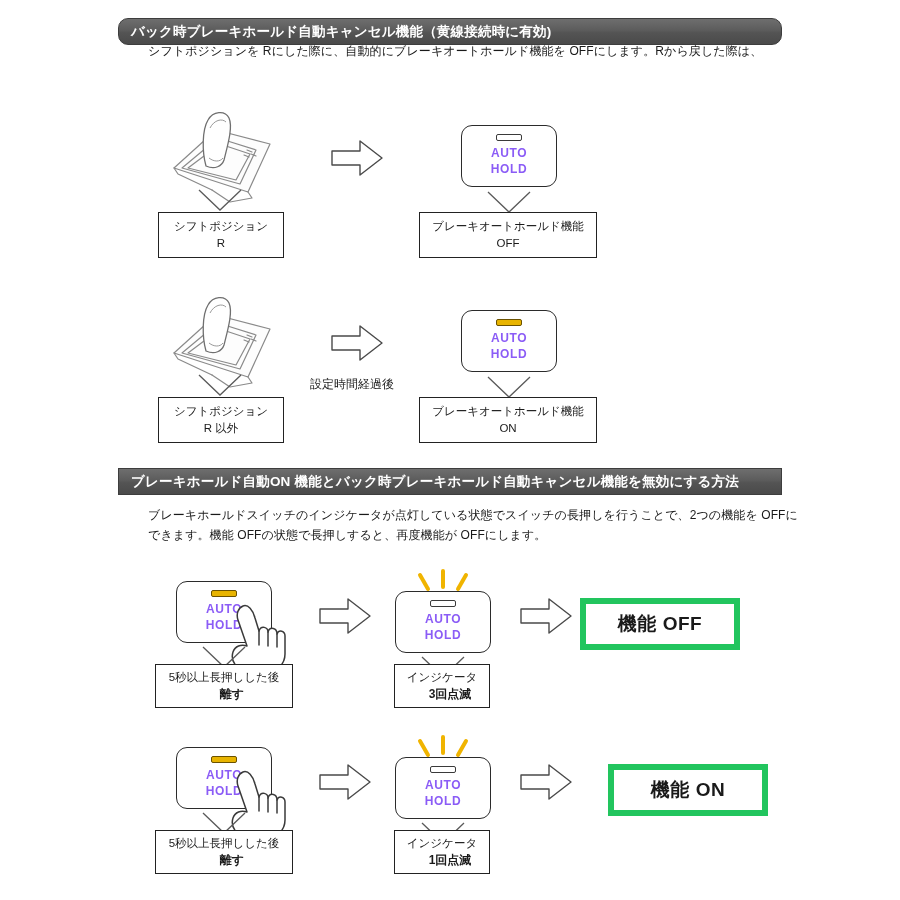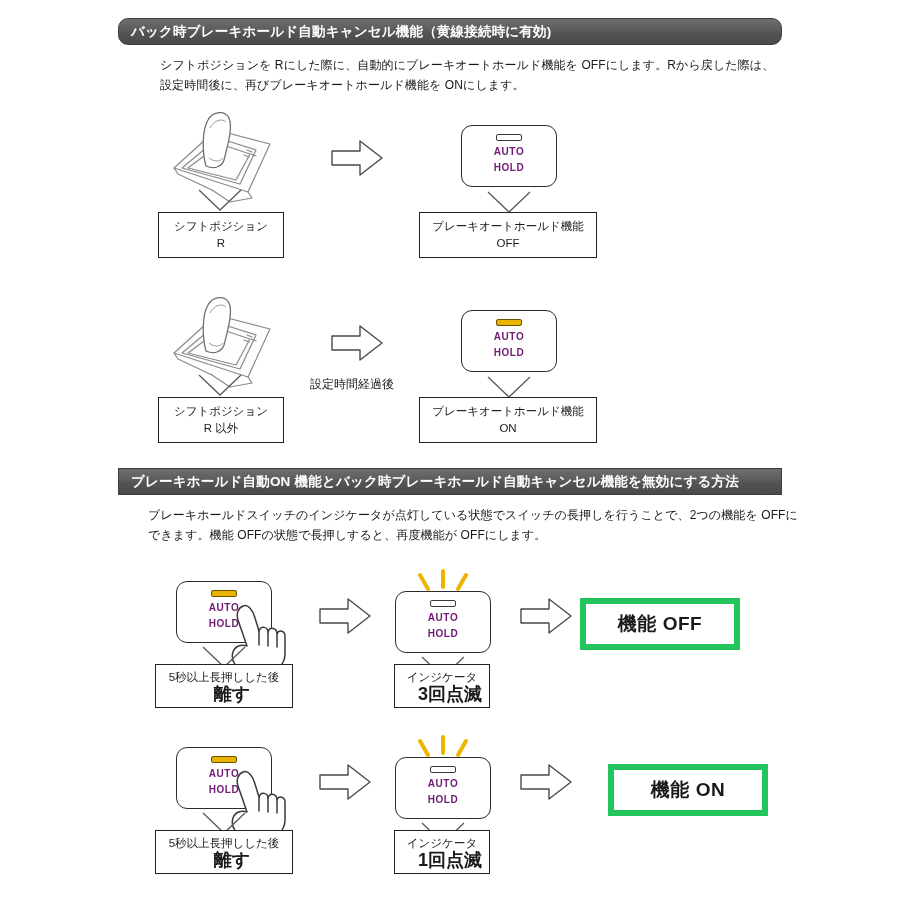--- a/index.html
+++ b/index.html
@@ -66,21 +66,21 @@
   .cbox .l1 {
     font-size: 11.5px;
     line-height: 17px;
     white-space: nowrap;
   }
   .cbox .l2 {
     font-size: 11.5px;
     line-height: 17px;
     white-space: nowrap;
   }
-  .cbox.bold-2 .l2 { font-weight: bold; font-size: 18px; padding-left: 16px; }
+  .cbox.bold-2 .l2 { font-weight: bold; font-size: 12px; padding-left: 16px; }
 
   
   .rbox {
     position: absolute;
     border: 6px solid #22c55e;
     background: #ffffff;
     box-sizing: border-box;
     display: flex;
     align-items: center;
     justify-content: center;
@@ -119,24 +119,24 @@
     background: #ffffff;
   }
   .sw.lit .ind {
     background: #e8b400;
     border-color: #6b5200;
   }
   .sw .t1, .sw .t2 {
     position: absolute;
     left: 0; right: 0;
     text-align: center;
-    font-size: 10px;
+    font-size: 12px;
     font-weight: bold;
     letter-spacing: 0.6px;
-    color: #701a75;
+    color: #8b5cf6;
   }
   .sw .t1 { top: 20px; }
   .sw .t2 { top: 36px; }
 
   
   .rays {
     position: absolute;
     left: 50%;
     transform: translateX(-50%);
     top: -22px;
@@ -175,23 +175,22 @@
 </style>
 </head>
 <body>
 
 <div class="page">
 
   <div class="section-bar" style="top:18px;border-radius:10px;">
     <span class="bar-text">バック時ブレーキホールド自動キャンセル機能（黄線接続時に有効)</span>
   </div>
 
-  <div class="para" style="left:148px; top:55px;margin-left:12px;">
+  <div class="para" style="left:148px; top:41px;">
     <span class="line">シフトポジションを Rにした際に、自動的にブレーキオートホールド機能を OFFにします。Rから戻した際は、</span>
-    <span class="line">設定時間後に、再びブレーキオートホールド機能を ONにします。</span>
   </div>
 
   <div class="shift" style="left:152px; top:108px;">
     <svg width="140" height="96" viewBox="0 0 140 96">
       <g fill="none" stroke="#8a8a8a" stroke-width="1.2" stroke-linejoin="round" stroke-linecap="round">
         <path d="M22 60 L64 22 L118 36 L96 84 Z" fill="#fdfdfd"></path>
         <path d="M30 60 L66 30 L104 42 L88 76 Z"></path>
         <path d="M36 60 L68 36 L98 46 L84 72 Z"></path>
         <path d="M96 84 L100 90 L78 94 L60 82"></path>
         <path d="M22 60 L26 66 L60 82"></path>

